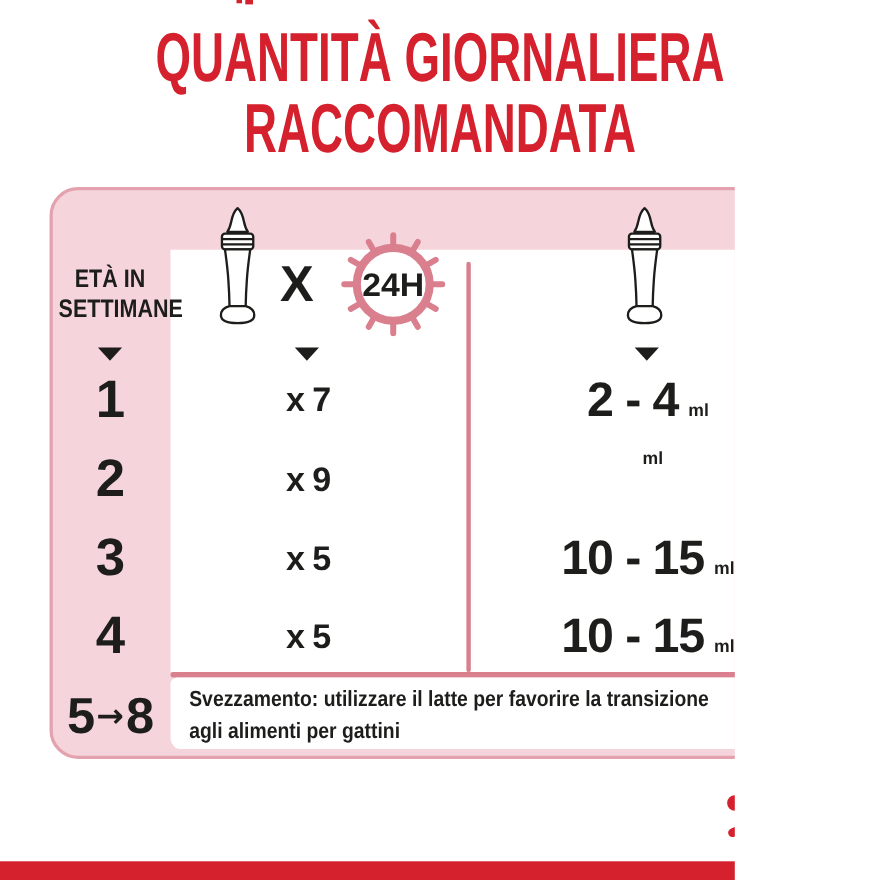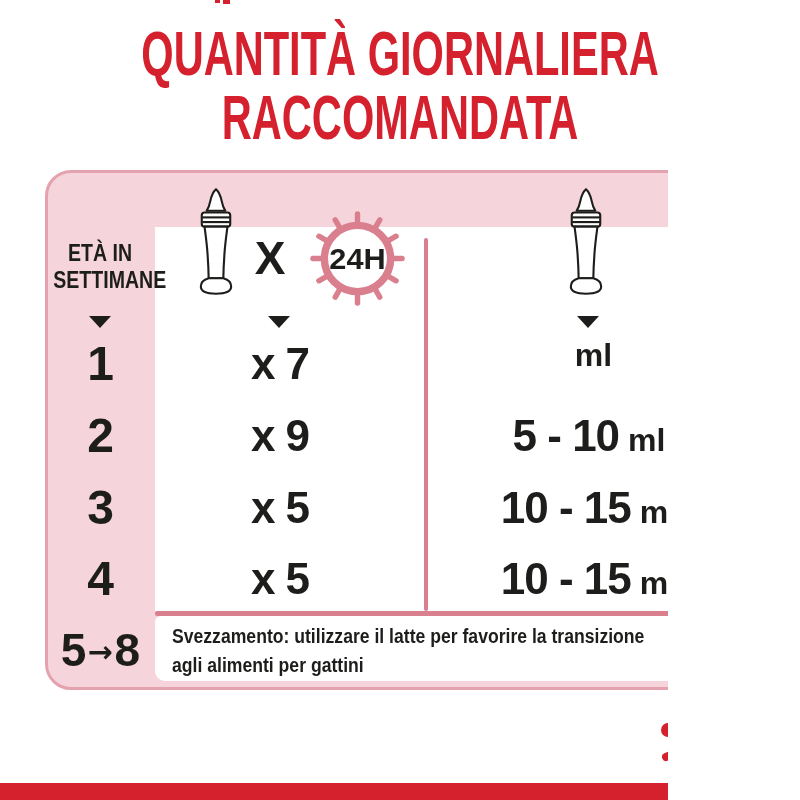--- a/index.html
+++ b/index.html
@@ -53,28 +53,28 @@
   .arrow-feeds { left:268px; }
   .arrow-amount{ left:577px; }
 
   
   .age-cell {
     left:45px; width:110px; height:54px; text-align:center;
     font-weight:bold; font-size:48px; line-height:54px; letter-spacing:-1px;
   }
   .feeds-cell {
     left:150px; width:260px; height:54px; text-align:center;
-    font-weight:bold; font-size:44px; line-height:54px; letter-spacing:-1px;
+    font-weight:bold; font-size:31px; line-height:54px; letter-spacing:-1px;
   }
   .amount-cell {
     left:430px; width:318px; height:54px;
     display:flex; justify-content:center; align-items:baseline; font-weight:bold;
   }
   .amount-num { font-size:44px; line-height:54px; letter-spacing:-1px; }
-  .amount-unit { font-size:32px; margin-left:9px; }
+  .amount-unit { font-size:16px; margin-left:9px; }
   .row-1 { top:337px; } .row-2 { top:409px; } .row-3 { top:481px; } .row-4 { top:552px; }
 
   
   .weaning-age {
     left:45px; top:624px; width:110px; height:52px;
     display:flex; justify-content:center; align-items:center;
     font-weight:bold; font-size:46px; letter-spacing:-1px;
   }
   .weaning-arrow {
     font-family:"DejaVu Sans",sans-serif; font-size:30px; font-weight:bold;
@@ -157,27 +157,27 @@
     </g>
   </svg>
 
   <div class="abs down-arrow arrow-age"></div>
   <div class="abs down-arrow arrow-feeds"></div>
   <div class="abs down-arrow arrow-amount"></div>
 
   <div class="abs age-cell row-1">1</div>
   <div class="abs feeds-cell row-1">x 7</div>
   <div class="abs amount-cell row-1">
+    <span class="amount-num">2 - 4</span>
     <span class="amount-unit">ml</span>
   </div>
 
   <div class="abs age-cell row-2">2</div>
   <div class="abs feeds-cell row-2">x 9</div>
   <div class="abs amount-cell row-2">
-    <span class="amount-num">5 - 10</span>
     <span class="amount-unit">ml</span>
   </div>
 
   <div class="abs age-cell row-3">3</div>
   <div class="abs feeds-cell row-3">x 5</div>
   <div class="abs amount-cell row-3">
     <span class="amount-num">10 - 15</span>
     <span class="amount-unit">ml</span>
   </div>
 

